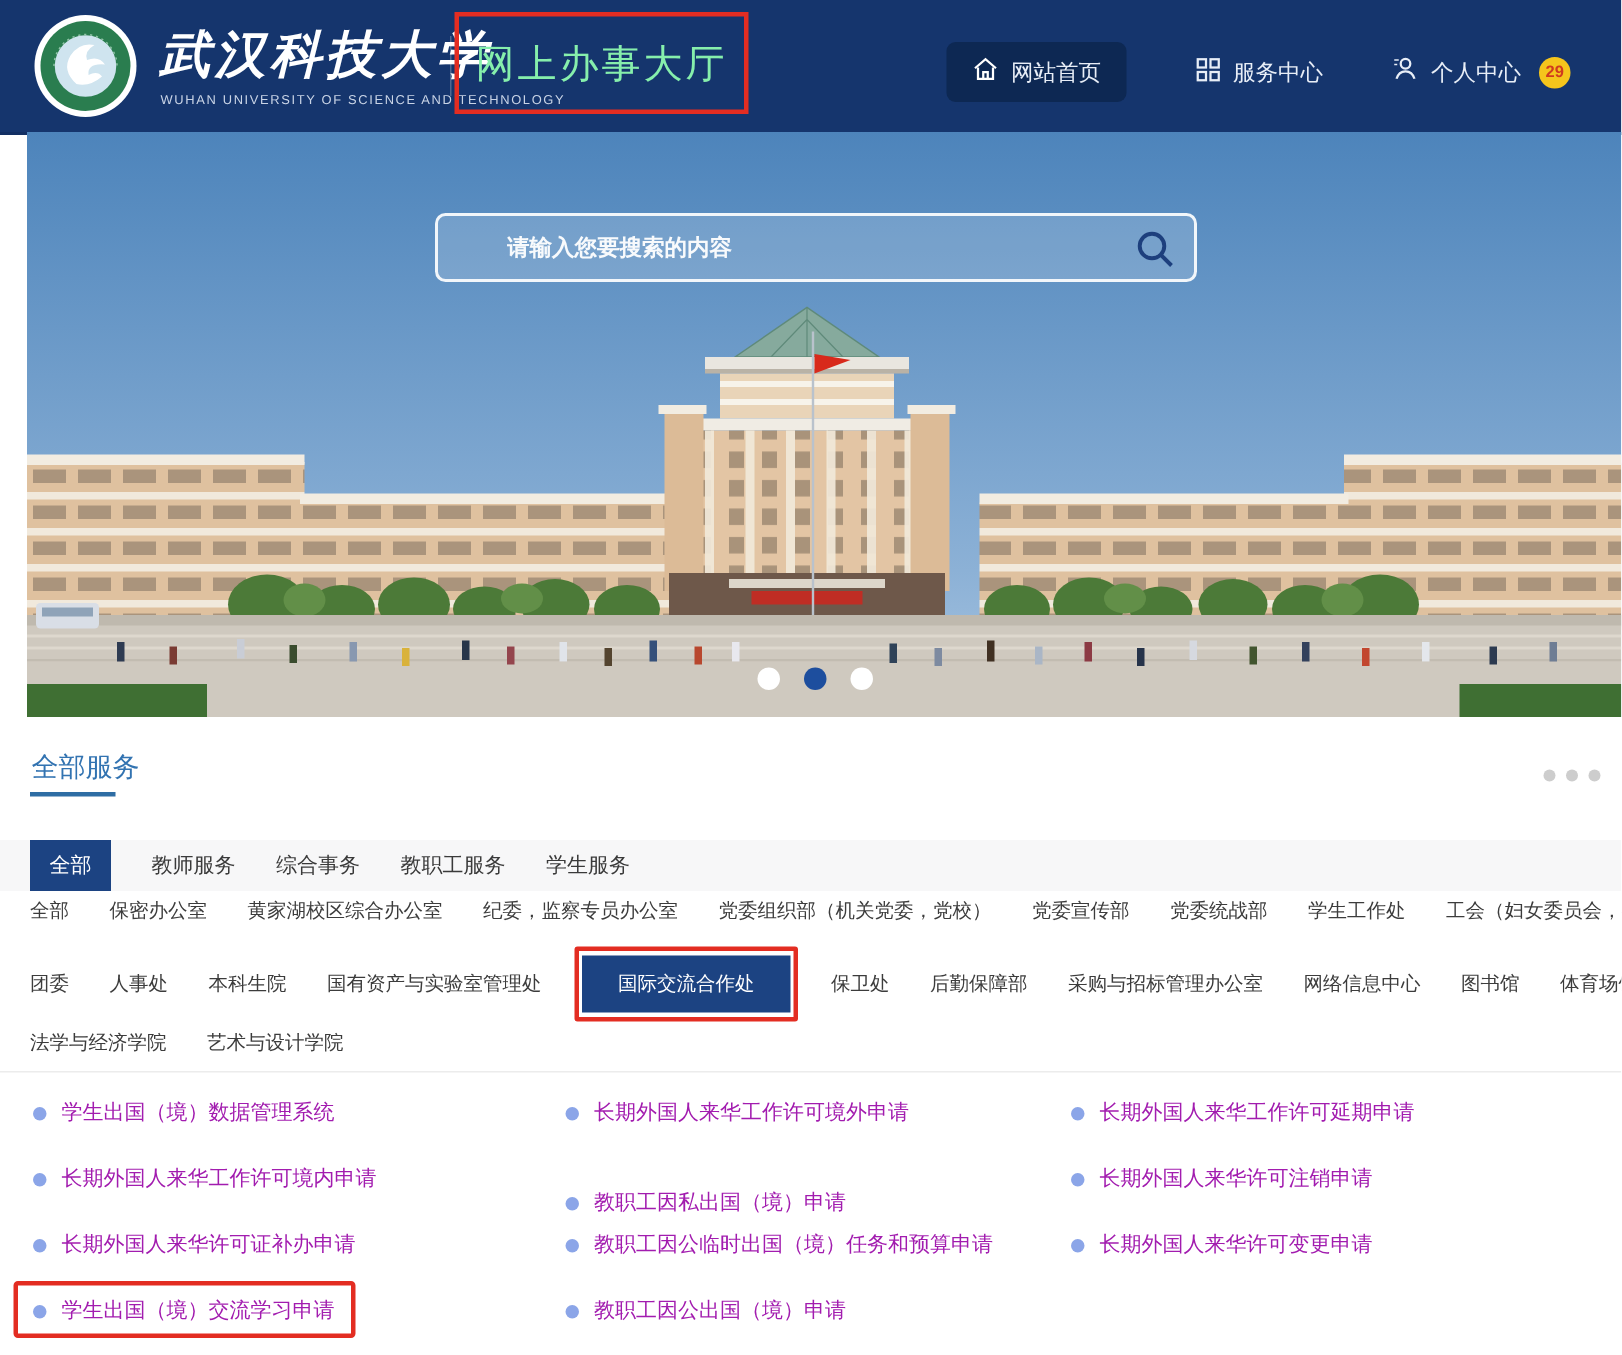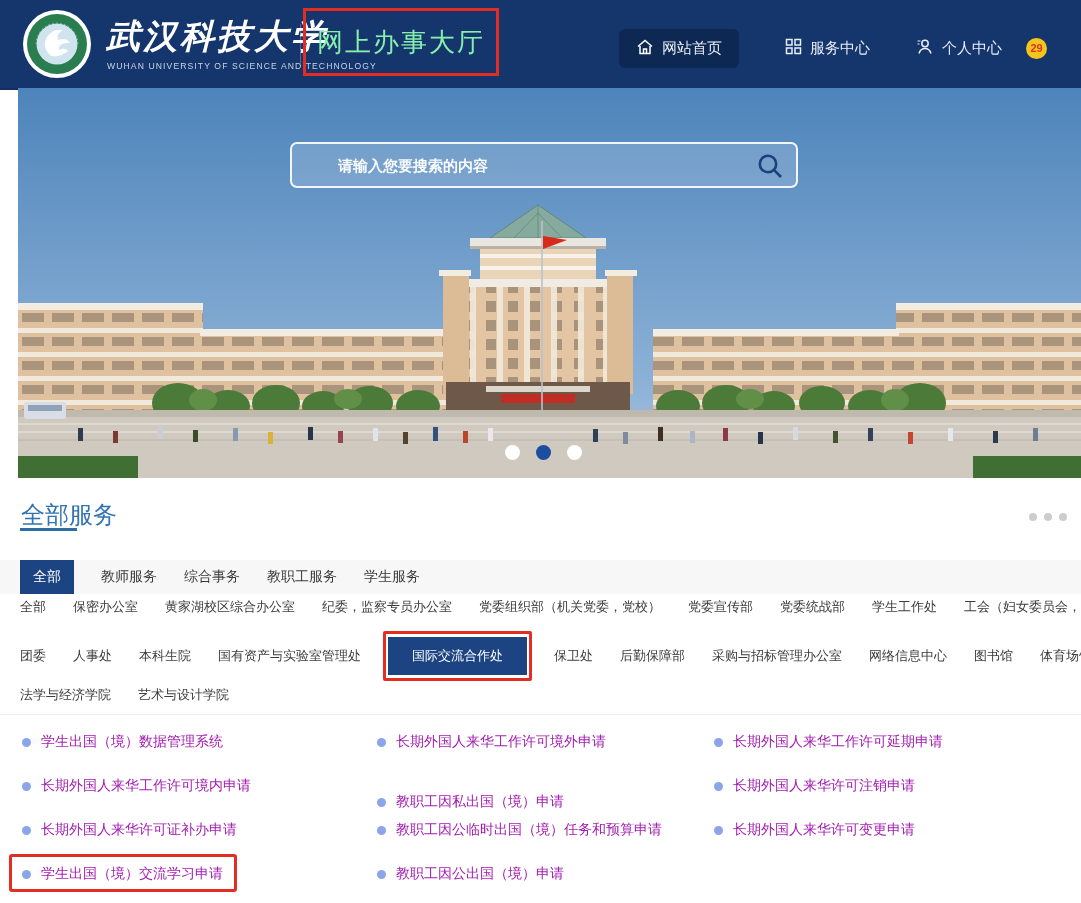--- a/index.html
+++ b/index.html
@@ -10,35 +10,35 @@
   .header{position:absolute;left:0;top:0;width:1081px;height:88px;background:#15356d;border-bottom:2px solid #12досту2f63;}
   .logo-wrap{position:absolute;left:22px;top:9px;width:70px;height:70px;}
   .uni-cn{position:absolute;left:106px;top:14px;font-family:"DejaVu Serif","Liberation Serif",serif;font-style:italic;font-weight:bold;font-size:34px;color:#ffffff;letter-spacing:3px;white-space:nowrap;}
   .uni-en{position:absolute;left:107px;top:61px;font-size:8.6px;color:#c9d4e6;letter-spacing:1.1px;white-space:nowrap;}
   .title-frame{position:absolute;left:303px;top:8px;width:190px;height:62px;border:3px solid #e32d22;display:flex;align-items:center;justify-content:center;}
   .portal-title{font-size:26px;color:#86efac;letter-spacing:2px;font-weight:500;white-space:nowrap;}
   .hdr-divider{position:absolute;left:300px;top:24px;width:1px;height:40px;background:rgba(255,255,255,.25);}
   .hnav{position:absolute;right:34px;top:0;height:96px;display:flex;align-items:center;gap:46px;}
   .hnav-item{display:flex;align-items:center;gap:8px;color:#e8eef7;font-size:15px;cursor:pointer;white-space:nowrap;}
   .hnav-item.pill{background:#0d2853;border-radius:6px;padding:9px 17px;}
-  .hbadge{margin-left:16px;width:21px;height:21px;border-radius:50%;background:#f5c51c;color:#d03a1f;font-size:11px;font-weight:bold;display:flex;align-items:center;justify-content:center;}
+  .hbadge{margin-left:4px;width:21px;height:21px;border-radius:50%;background:#f5c51c;color:#d03a1f;font-size:11px;font-weight:bold;display:flex;align-items:center;justify-content:center;}
 
   
   .hero{position:absolute;left:18px;top:88px;width:1063px;height:390px;}
   .hero svg{display:block;}
   .searchbar{position:absolute;left:272px;top:54px;width:508px;height:46px;background:rgba(255,255,255,0.16);border:2px solid rgba(255,255,255,0.9);border-radius:7px;box-sizing:border-box;}
   .searchbar input{position:absolute;left:0;top:0;width:440px;height:42px;background:transparent;border:none;outline:none;padding:0 0 0 18px;font-size:15px;font-weight:bold;color:#fff;font-family:"Liberation Sans","DejaVu Sans",sans-serif;margin-left:28px;}
   .searchbar input::placeholder{color:#ffffff;opacity:.95;}
   .search-btn{position:absolute;right:12px;top:8px;width:28px;height:28px;cursor:pointer;}
   .dots{position:absolute;left:0;top:357px;width:100%;height:15px;}
   .dot{position:absolute;width:15px;height:15px;border-radius:50%;background:#ffffff;cursor:pointer;}
   .dot.active{background:#1d4e9e;}
 
   
-  .sec-title{position:absolute;left:21px;top:499px;font-size:24px;color:#3273b1;}
+  .sec-title{position:absolute;left:21px;top:499px;font-size:18px;color:#3273b1;}
   .sec-underline{position:absolute;left:20px;top:528px;width:57px;height:3px;background:#2e6da4;}
   .ellipsis{position:absolute;left:1029px;top:513px;display:flex;gap:7px;cursor:pointer;}
   .ellipsis i{width:8px;height:8px;border-radius:50%;background:#cdcdcd;}
 
   
   .tabstrip{position:absolute;left:0;top:560px;width:1081px;height:34px;background:#f7f7f8;}
   .tabs{position:absolute;left:20px;top:0;height:34px;display:flex;align-items:stretch;gap:27px;}
   .tab{display:flex;align-items:center;font-size:14px;color:#3a3a3a;cursor:pointer;white-space:nowrap;}
   .tab.active{background:#1c4382;color:#ffffff;padding:0 13px;}
 

